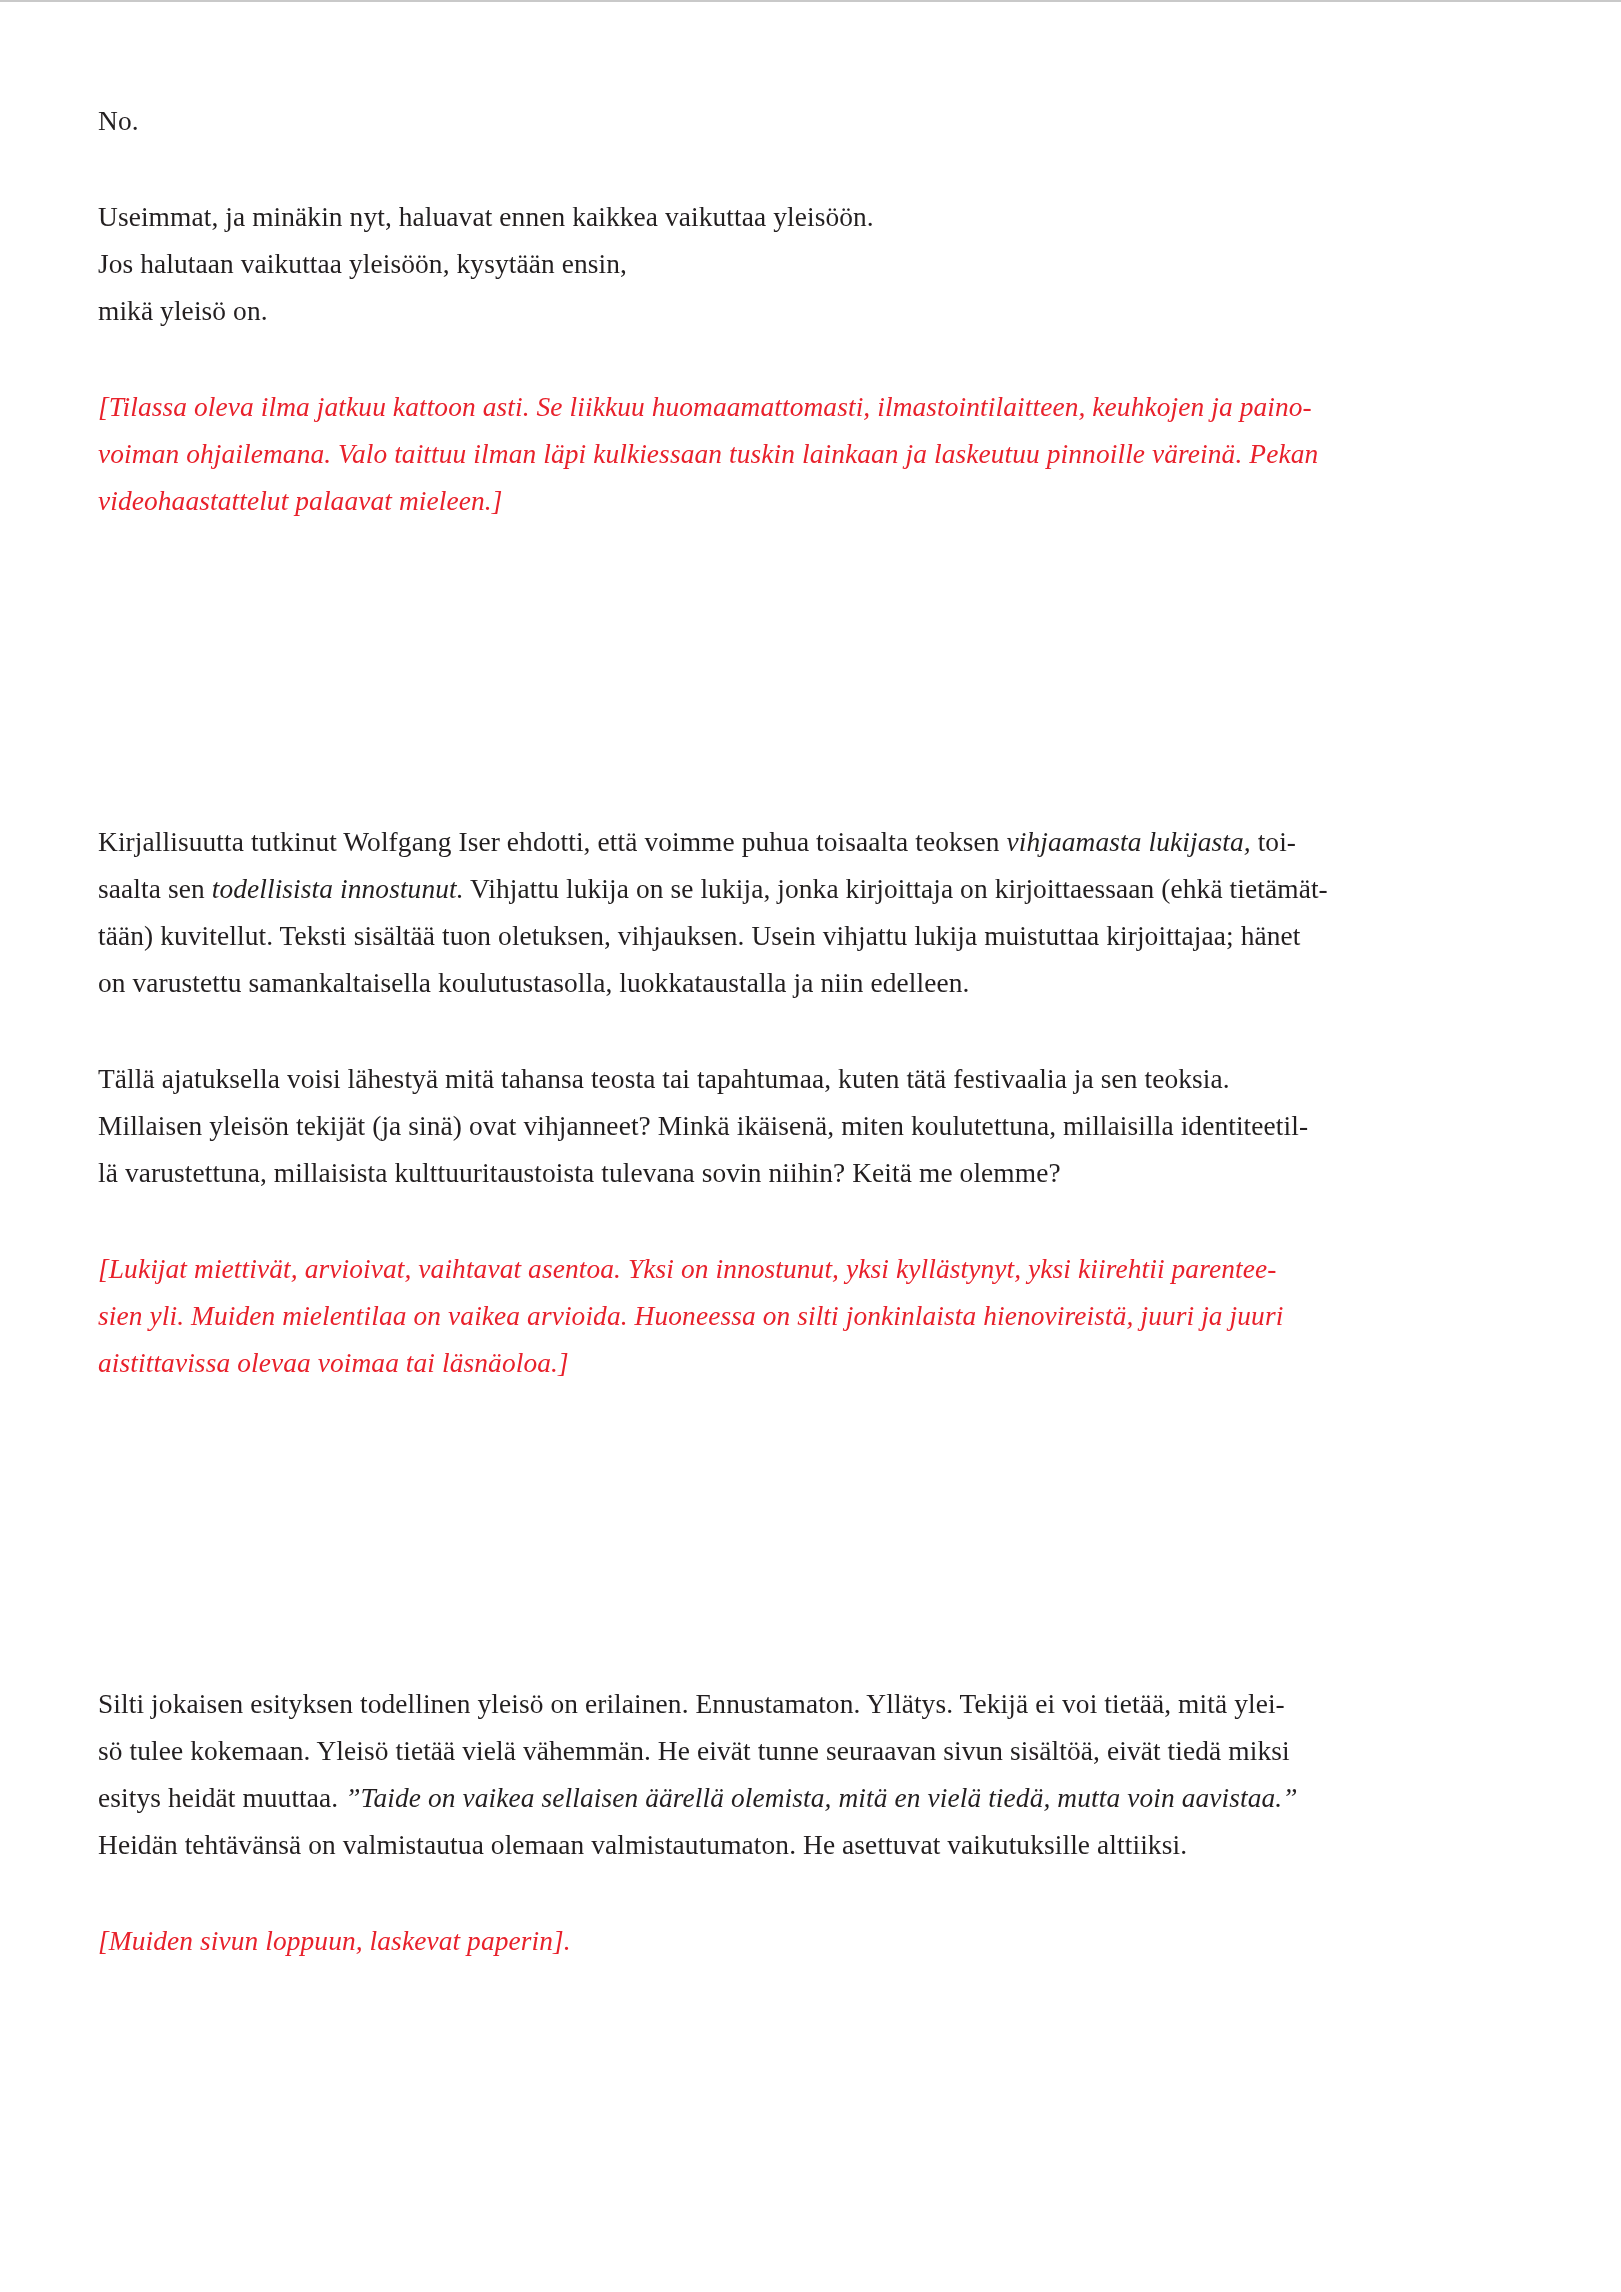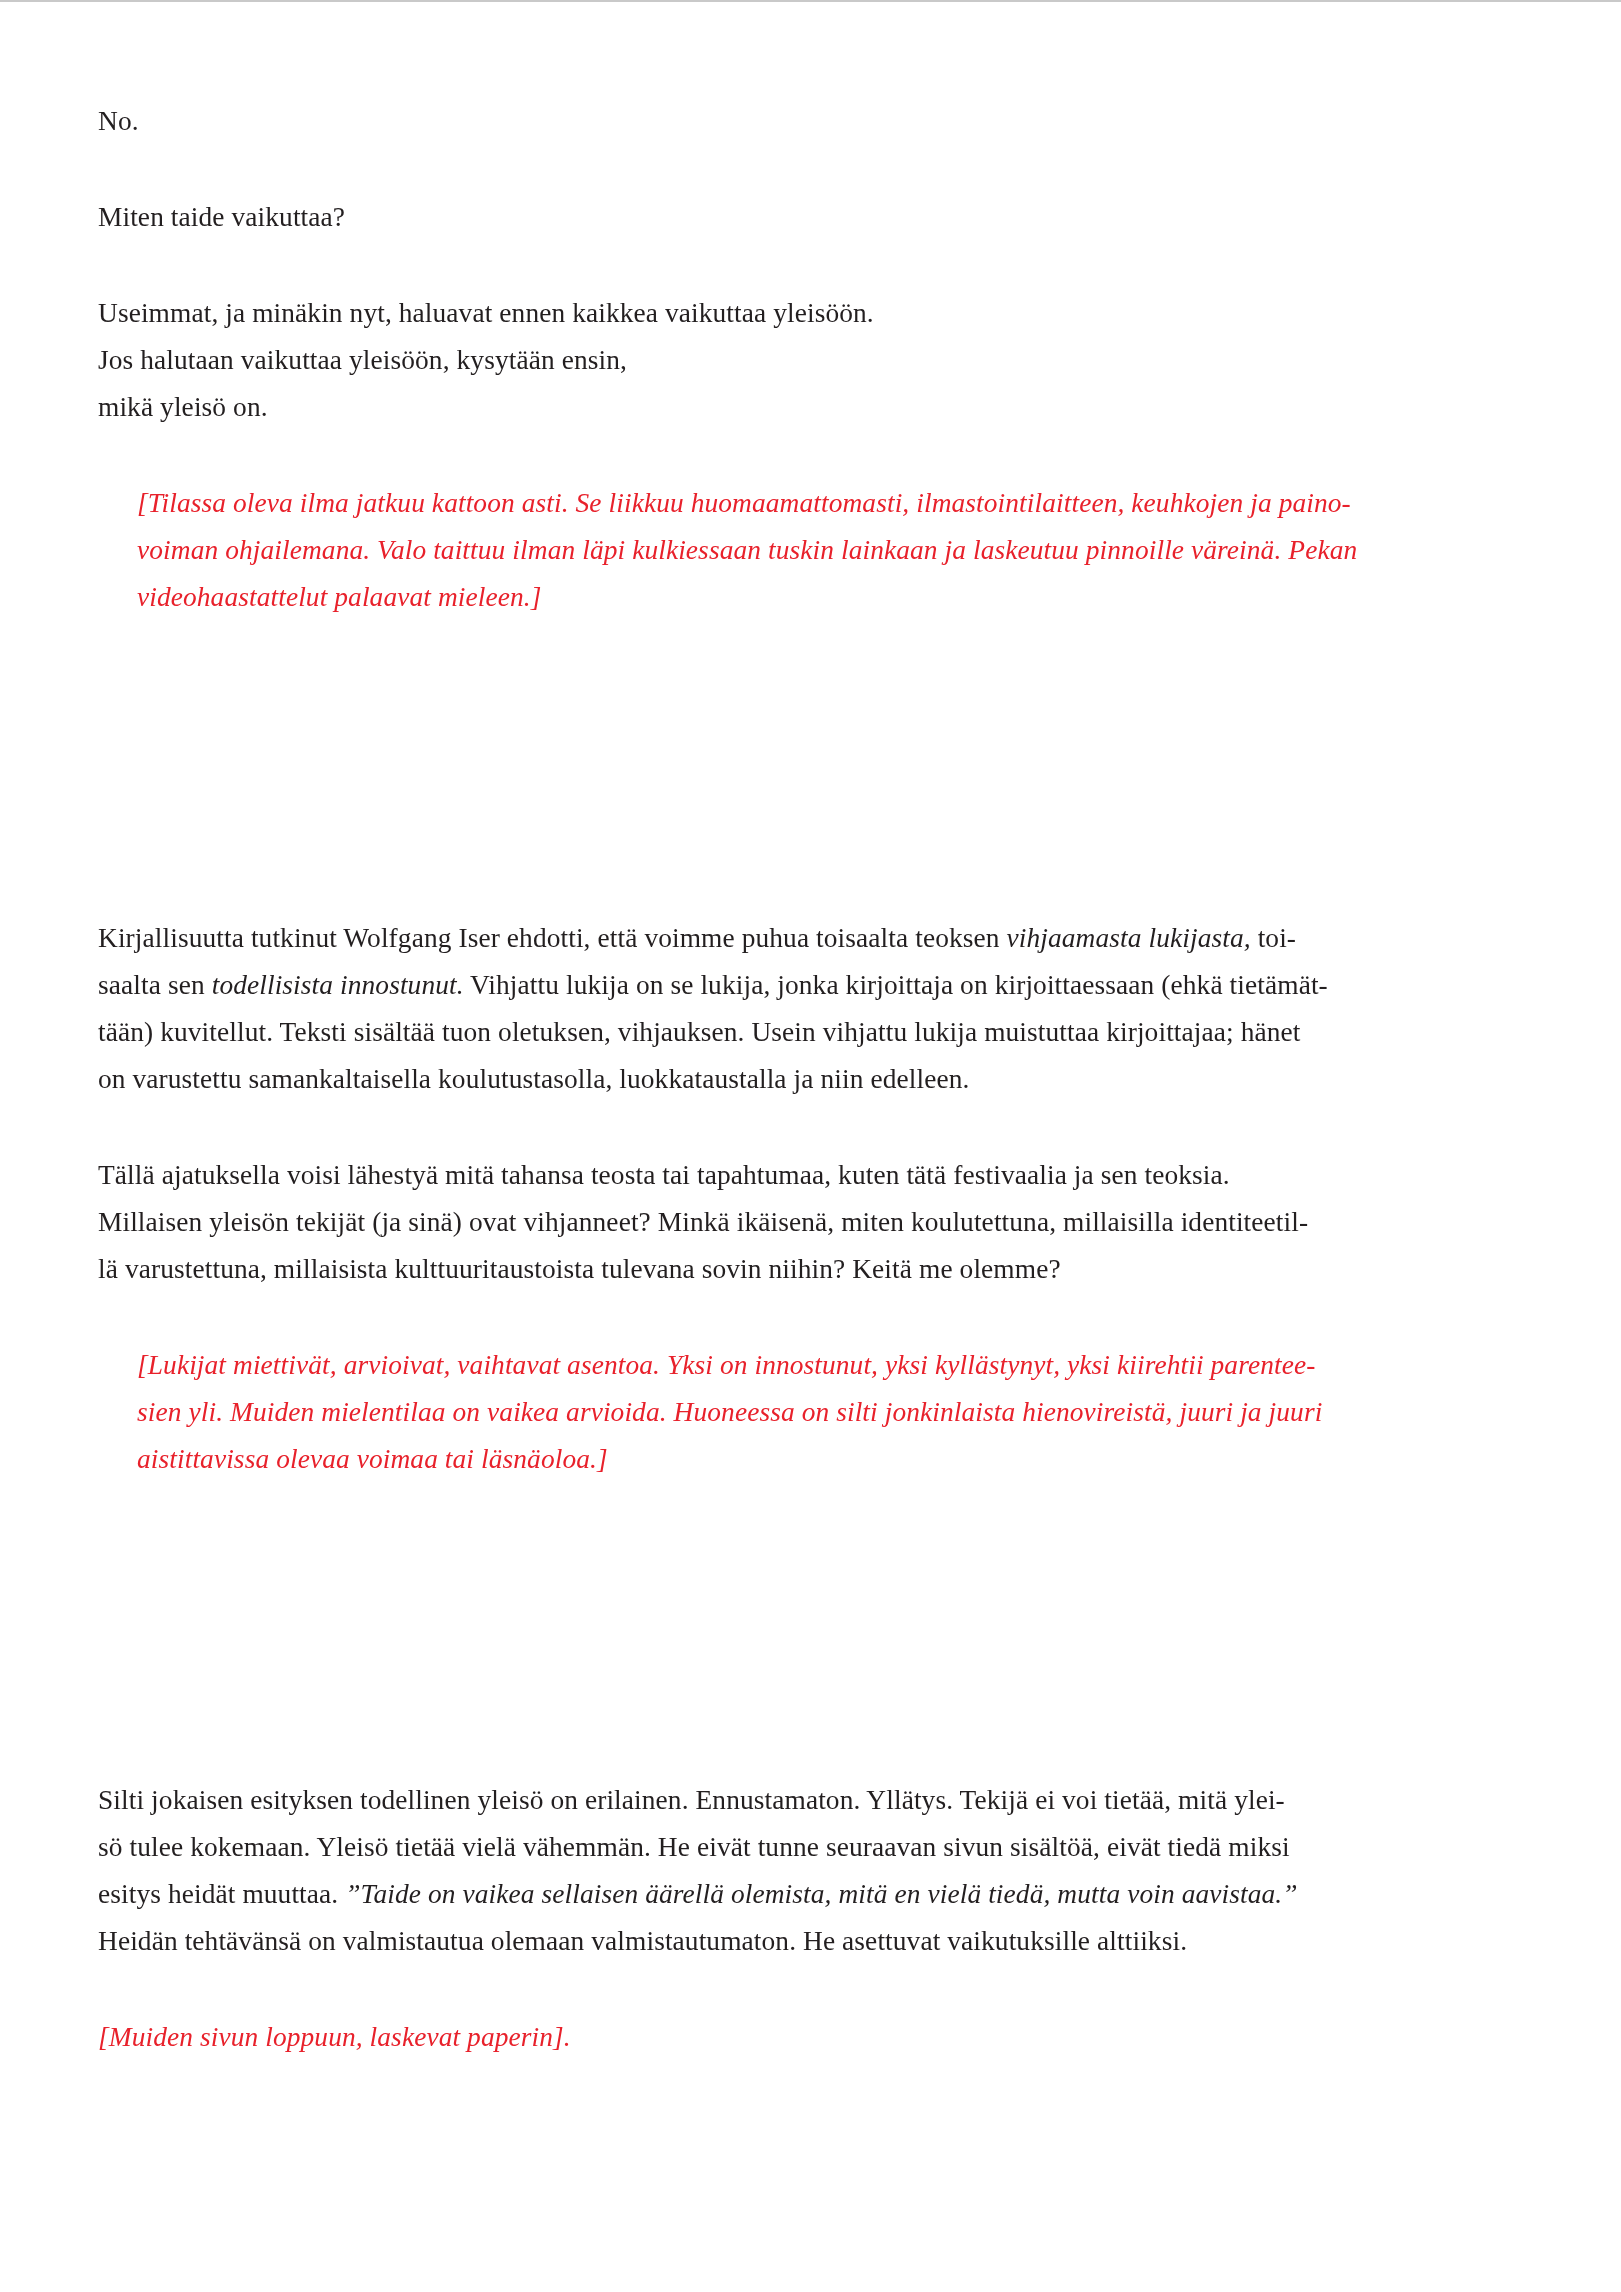--- a/index.html
+++ b/index.html
@@ -43,33 +43,31 @@
     color:var(--ink);
     white-space:pre-wrap;
     letter-spacing:0.1px;
   }
   .content p.stage{
     color:var(--stage);
     font-style:italic;
   }
   .content p.gap-large{
     margin-bottom:294px;
-    margin-left:39px;
   }
   .run{white-space:pre-wrap;}
   .run.italic{font-style:italic;margin-top:16px;}
 </style>
 </head>
 <body>
 
 <div class="page">
   <div class="top-rule"></div>
   <main class="content" id="doc">
       <p class="para"><span class="run">No.</span></p>
-      <p class="para"><span class="run">Miten taide vaikuttaa?</span></p>
       <p class="para"><span class="run">Useimmat, ja minäkin nyt, haluavat ennen kaikkea vaikuttaa yleisöön.
 Jos halutaan vaikuttaa yleisöön, kysytään ensin,
 mikä yleisö on.</span></p>
       <p class="stage gap-large"><span class="run">[Tilassa oleva ilma jatkuu kattoon asti. Se liikkuu huomaamattomasti, ilmastointilaitteen, keuhkojen ja paino-
 voiman ohjailemana. Valo taittuu ilman läpi kulkiessaan tuskin lainkaan ja laskeutuu pinnoille väreinä. Pekan
 videohaastattelut palaavat mieleen.]</span></p>
       <p class="para"><span class="run">Kirjallisuutta tutkinut Wolfgang Iser ehdotti, että voimme puhua toisaalta teoksen </span><span class="run italic">vihjaamasta lukijasta,</span><span class="run"> toi-
 saalta sen </span><span class="run italic">todellisista innostunut.</span><span class="run"> Vihjattu lukija on se lukija, jonka kirjoittaja on kirjoittaessaan (ehkä tietämät-
 tään) kuvitellut. Teksti sisältää tuon oletuksen, vihjauksen. Usein vihjattu lukija muistuttaa kirjoittajaa; hänet
 on varustettu samankaltaisella koulutustasolla, luokkataustalla ja niin edelleen.</span></p>

